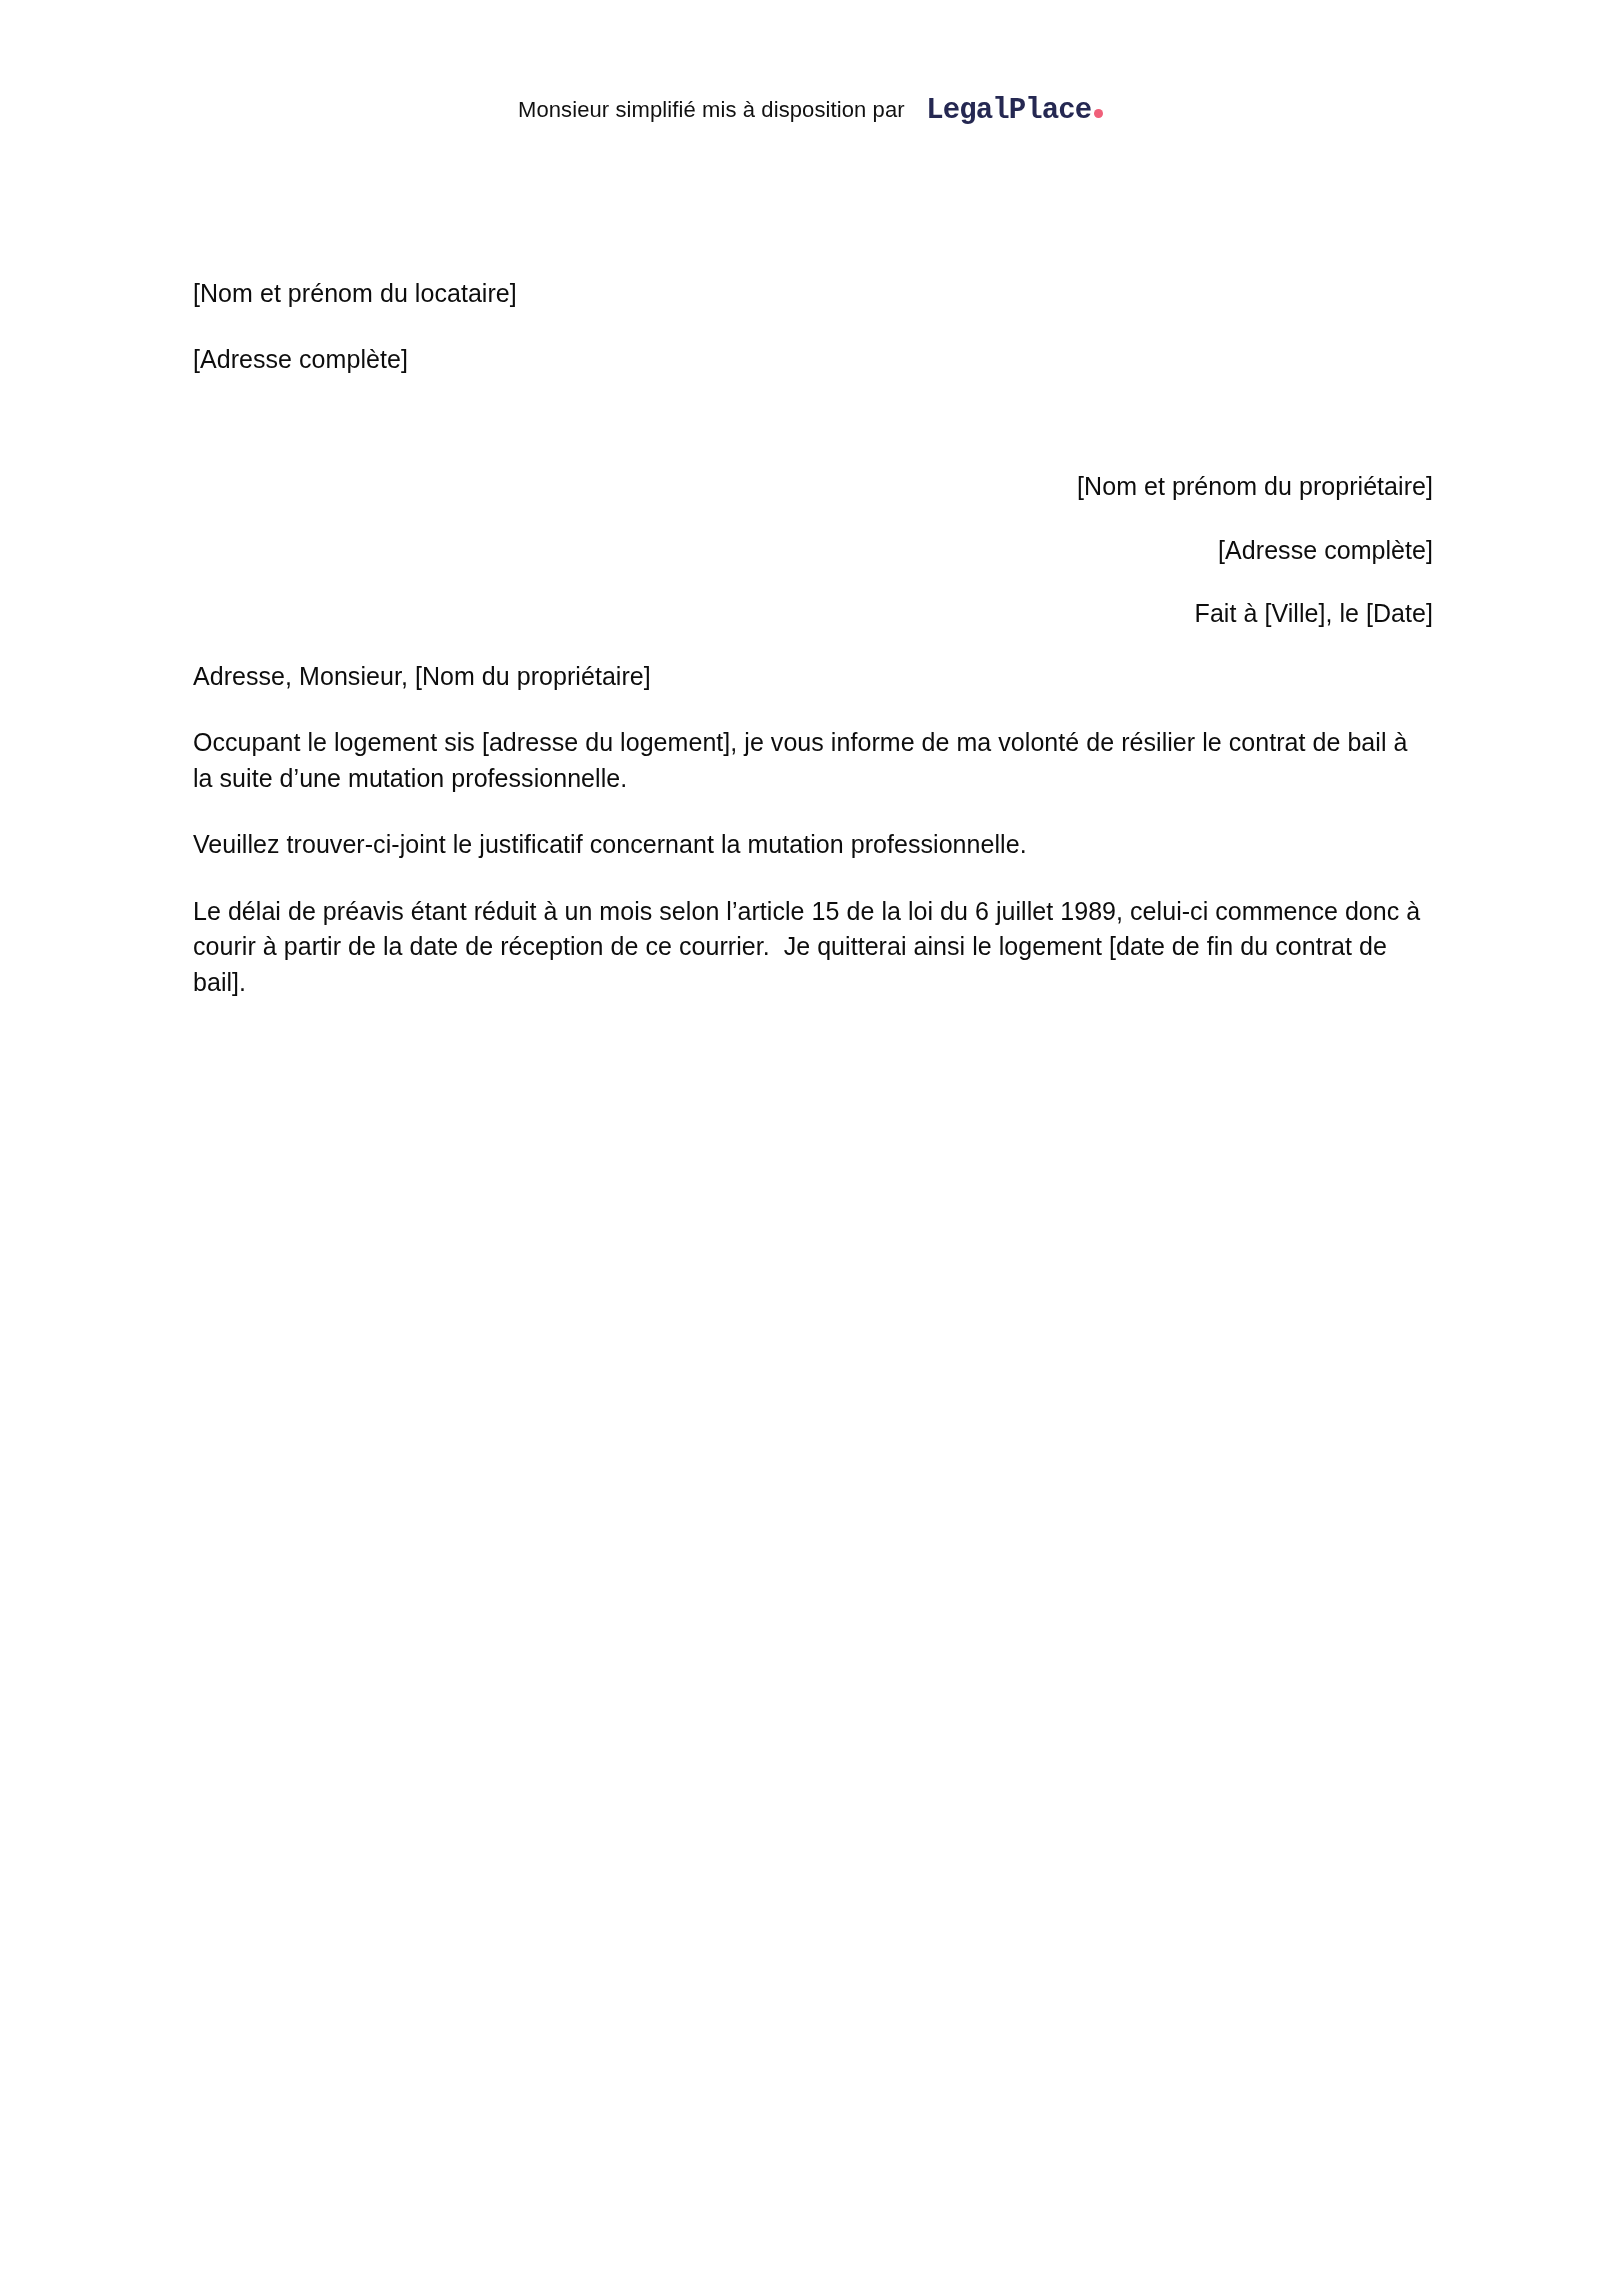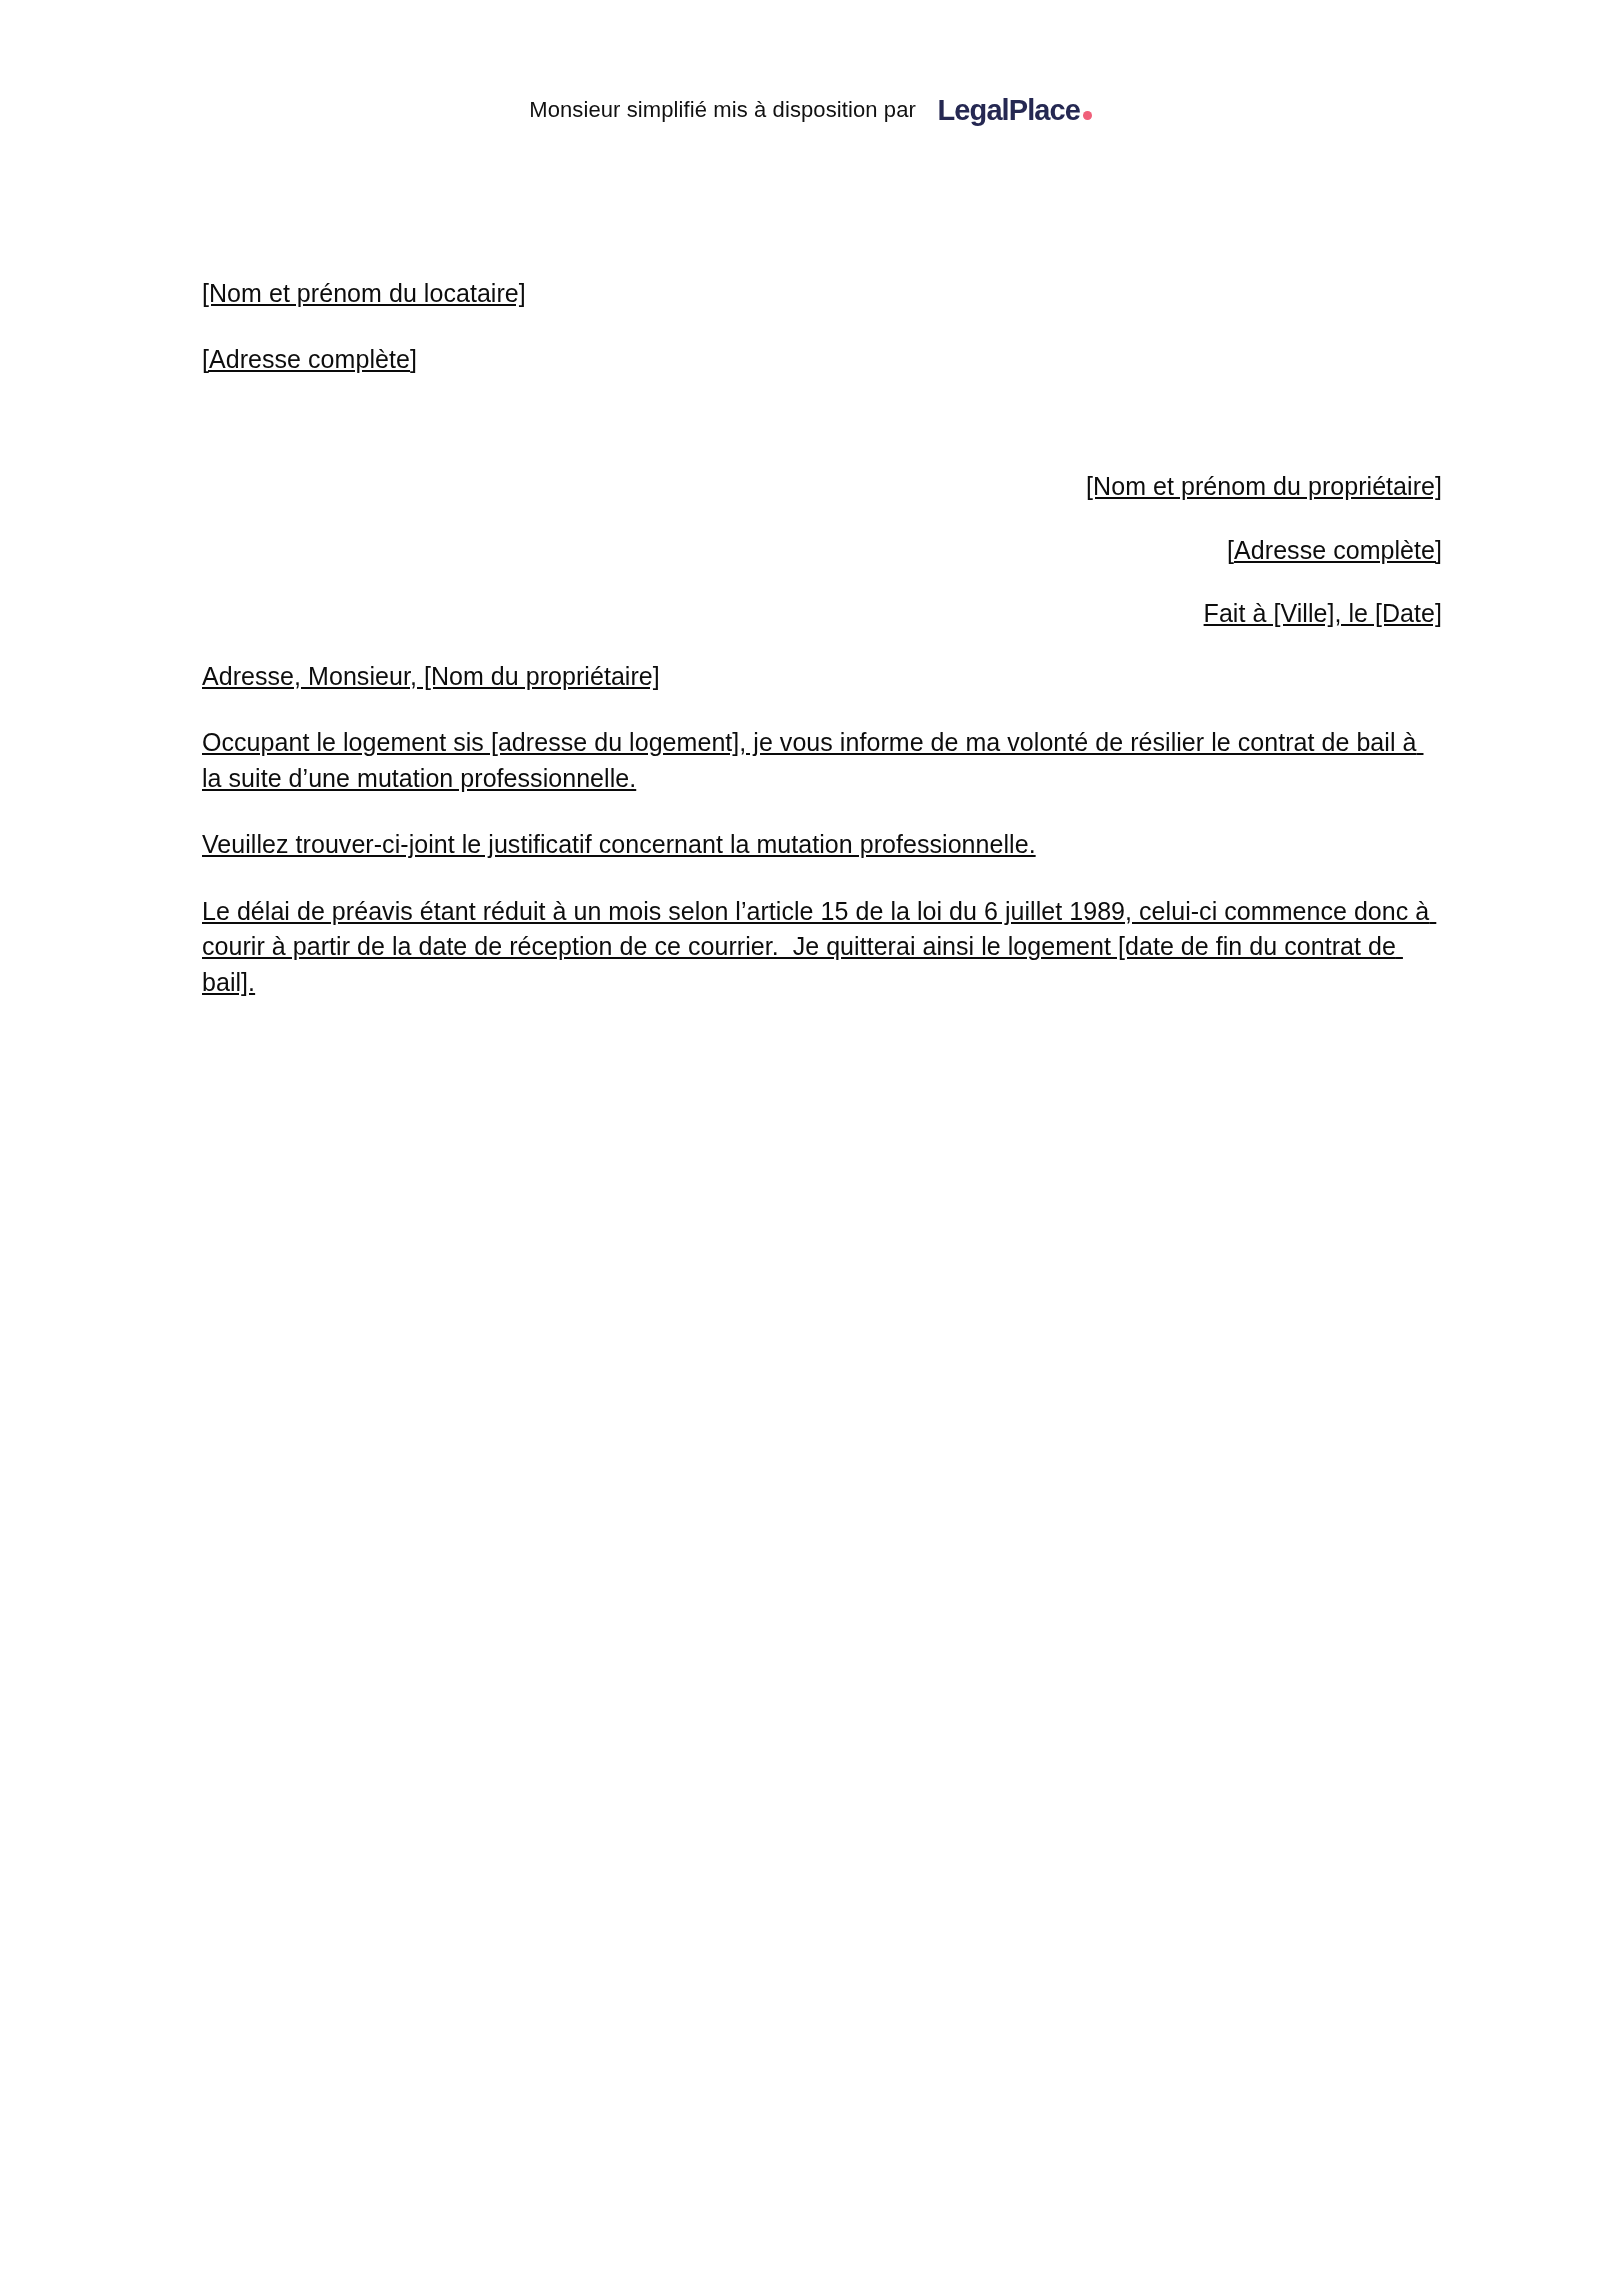--- a/index.html
+++ b/index.html
@@ -36,44 +36,43 @@
     font-size: 22px;
     line-height: 1.2;
     color: #111111;
     letter-spacing: 0.1px;
     white-space: nowrap;
   }
 
   .brand-logo {
     display: inline-flex;
     align-items: baseline;
-    font-family: Liberation Sans, sans-serif;
+    font-family: Liberation Mono, monospace;
     font-size: 29px;
     font-weight: bold;
     letter-spacing: -0.9px;
     color: #252852;
     line-height: 1;
   }
 
   .brand-dot {
     display: inline-block;
     width: 8.8px;
     height: 8.8px;
     border-radius: 50%;
     background: #F0607A;
     margin-left: 2.9px;
   }
 
   
   .letter {
     position: absolute;
     top: 276px;
-    left: 202px;
+    left: 193px;
     width: 1240px;
-    text-decoration: underline;
   }
 
   .letter p {
     margin: 0;
     font-size: 25px;
     line-height: 1.42;
     color: #0d0d0d;
     letter-spacing: 0.05px;
   }
 

